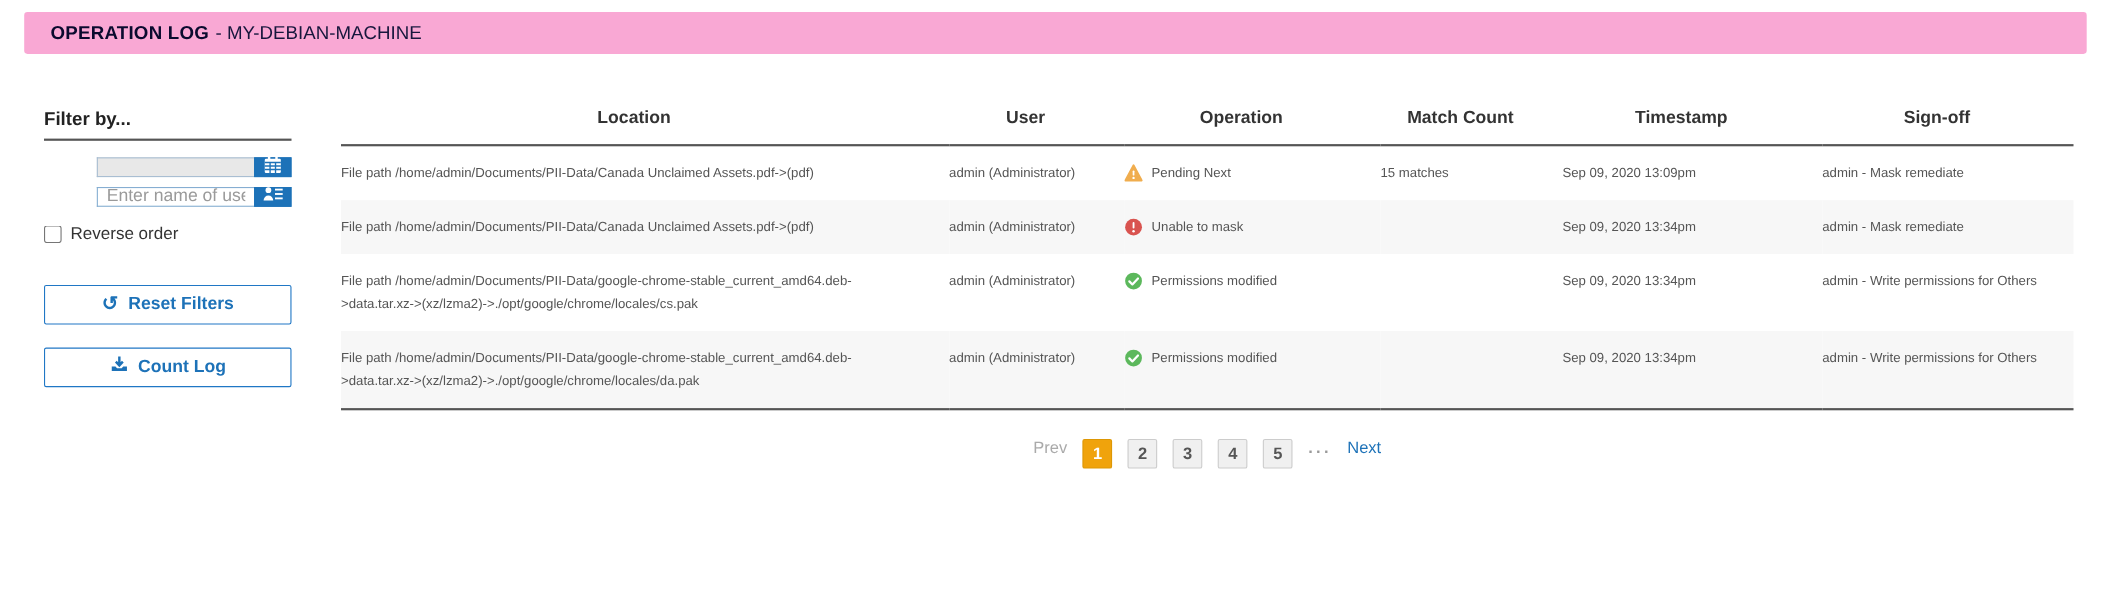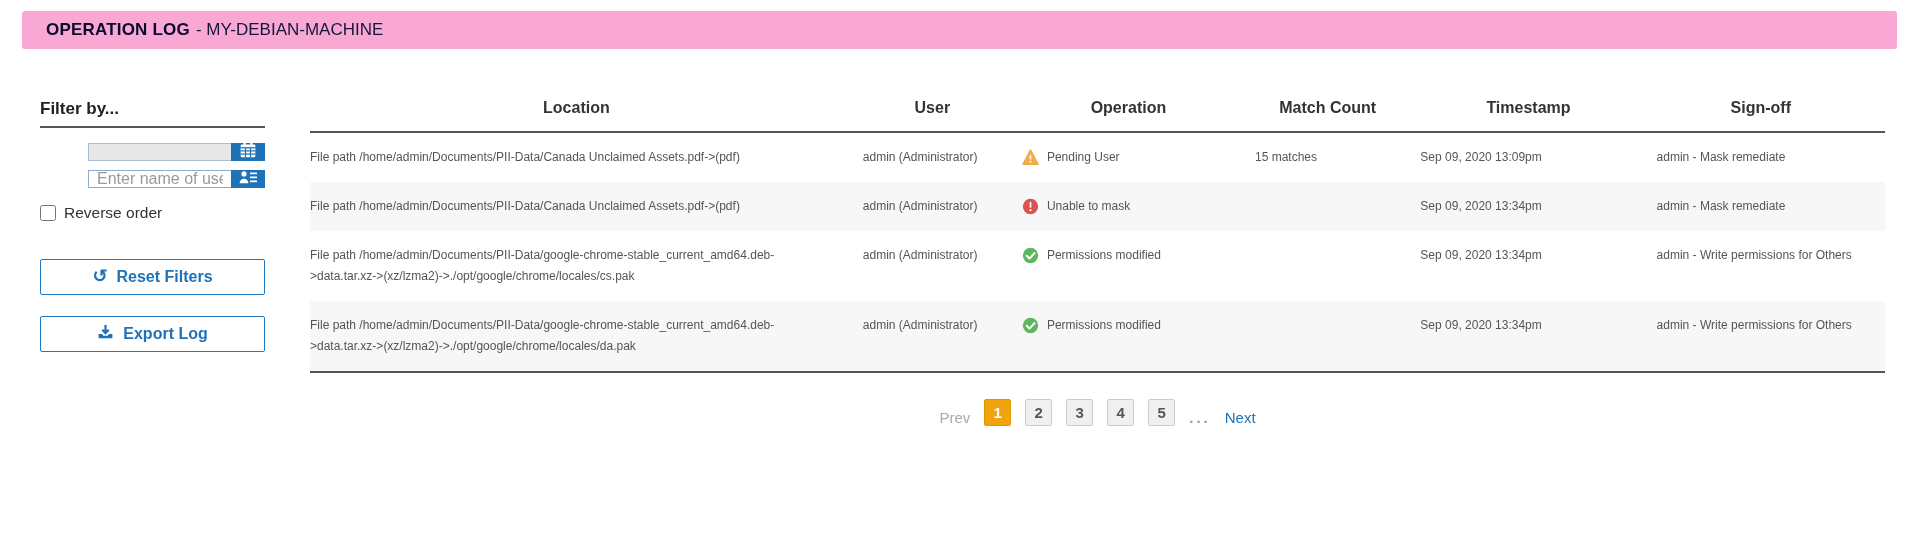--- a/index.html
+++ b/index.html
@@ -85,21 +85,21 @@
   }
   tbody tr.alt { background: #f7f7f7; }
   tbody tr:last-child td { border-bottom: 2px solid #555; }
 
   .op-cell { display: flex; align-items: flex-start; gap: 8px; }
   .op-icon { flex: none; width: 17px; height: 17px; margin-top: 2px; }
 
   
   .pagination {
     margin-top: 26px;
-    display: flex; align-items: flex-end; justify-content: center; gap: 14px;
+    display: flex; align-items: flex-start; justify-content: center; gap: 14px;
     font-size: 15px;
   }
   .pg-prev { color: #aaaaaa; cursor: default; }
   .pg-next { color: #1d72b8; cursor: pointer; }
   .pg-box {
     width: 27px; height: 27px;
     background: #f0f0f0; border: 1px solid #cccccc; border-radius: 2px;
     display: flex; align-items: center; justify-content: center;
     color: #555; font-weight: bold; cursor: pointer;
   }
@@ -163,21 +163,21 @@
       <span>Reset Filters</span>
     </button>
 
     <button class="side-btn export">
       <span>
         <svg width="17" height="17" viewBox="0 0 16 16">
           <path d="M8 1 v7 M5 5.4 L8 8.6 L11 5.4" stroke="#1d72b8" stroke-width="2.1" fill="none"></path>
           <path d="M1.5 9.5 v4 h13 v-4 h-3.2 l-1.3 1.6 h-4 l-1.3 -1.6 Z" fill="#1d72b8"></path>
         </svg>
       </span>
-      <span>Export Log</span>
+      <span>Count Log</span>
     </button>
   </div>
 
   <div class="table-wrap">
     <table>
       <colgroup>
         <col class="c-location">
           <col class="c-user">
           <col class="c-operation">
         <col class="c-match">
@@ -200,21 +200,21 @@
           <td>admin (Administrator)</td>
           <td>
             <div class="op-cell">
               <span class="op-icon">
                 <svg width="17" height="17" viewBox="0 0 16 16">
                   <path d="M8 1.2 L15 14.2 H1 Z" fill="#f0ad4e" stroke="#f0ad4e" stroke-width="1.6" stroke-linejoin="round"></path>
                   <rect x="7.25" y="5.6" width="1.5" height="4.4" rx="0.75" fill="#ffffff"></rect>
                   <circle cx="8" cy="12" r="1" fill="#ffffff"></circle>
                 </svg>
               </span>
-              <span>Pending User</span>
+              <span>Pending Next</span>
             </div>
           </td>
           <td>15 matches</td>
           <td>Sep 09, 2020 13:09pm</td>
           <td>admin - Mask remediate</td>
         </tr>
 
         <tr class="alt">
           <td>File path /home/admin/Documents/PII-Data/Canada Unclaimed Assets.pdf-&gt;(pdf)</td>
           <td>admin (Administrator)</td>

